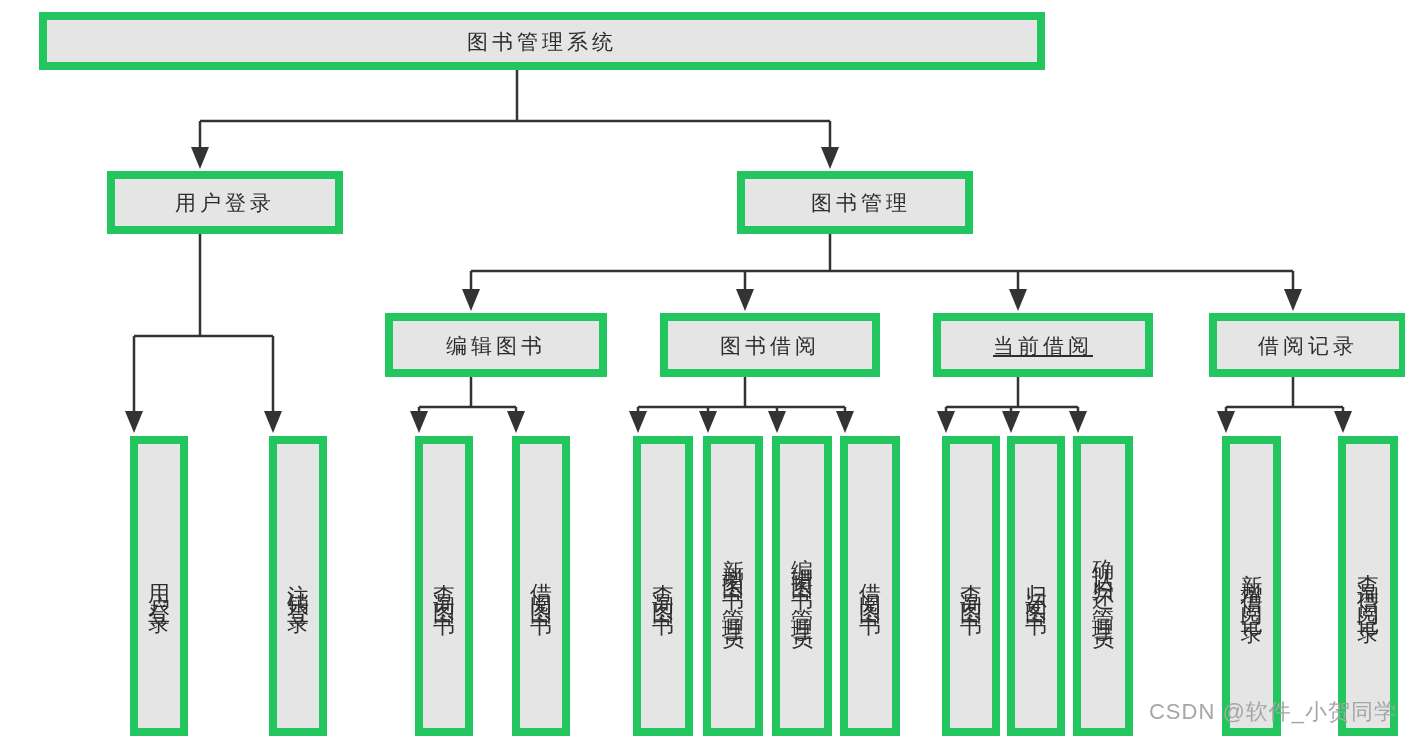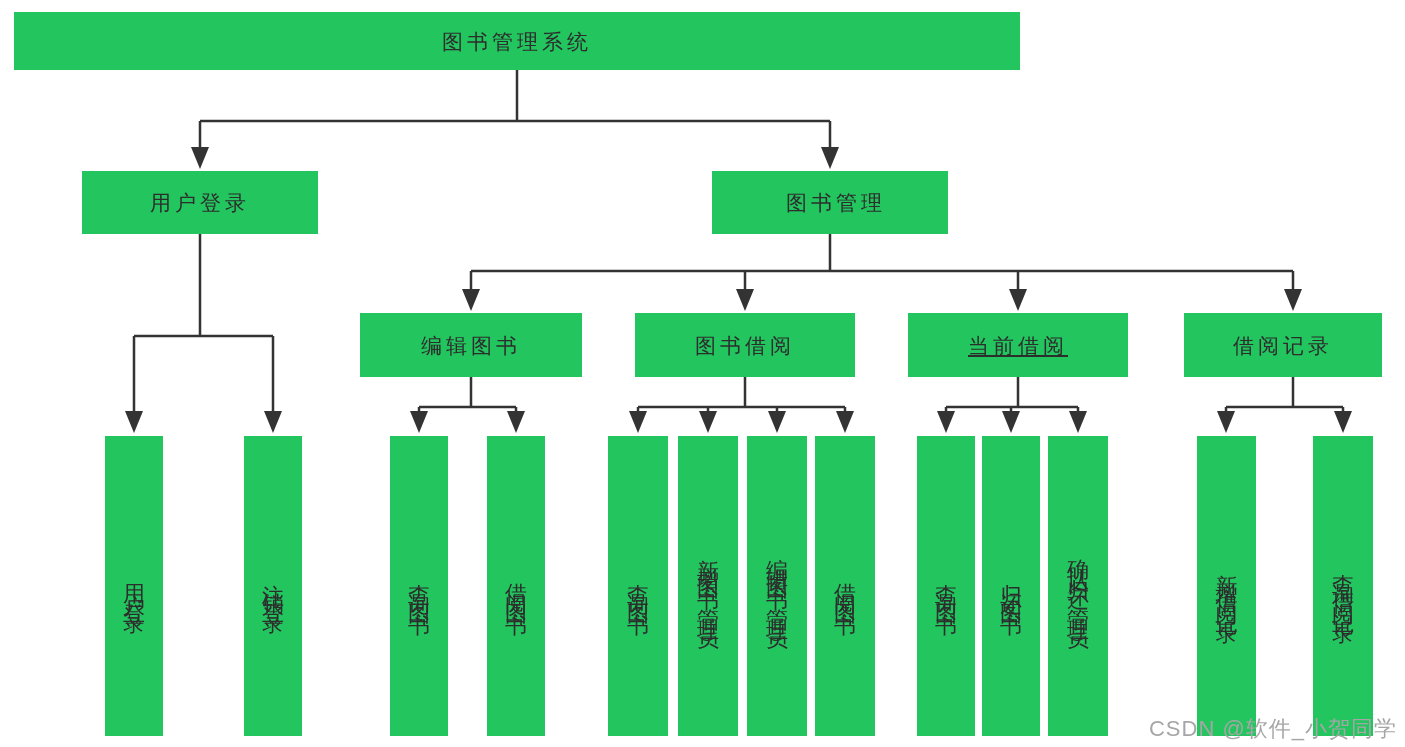--- a/index.html
+++ b/index.html
@@ -19,44 +19,45 @@
     position: absolute;
     left: 0;
     top: 0;
     width: 1405px;
     height: 747px;
   }
   .box {
     position: absolute;
     box-sizing: border-box;
     border: 8px solid #22c55e;
-    background: #22c55e;
+    background: #e5e5e5;
     color: #2d2d2d;
     display: flex;
     align-items: center;
     justify-content: center;
     text-align: center;
+    margin-left: 25px;
   }
   .hbox {
     font-size: 21px;
     letter-spacing: 4px;
     line-height: 1;
     white-space: nowrap;
   }
   .vbox {
     writing-mode: vertical-rl;
     text-orientation: mixed;
     font-size: 22px;
     letter-spacing: 10px;
     line-height: 1;
   }
   .watermark {
     position: absolute;
     right: 8px;
-    bottom: 3px;
+    bottom: 20px;
     font-size: 22px;
     color: #a6a6a6;
     letter-spacing: 1px;
     white-space: nowrap;
   }
 </style>
 </head>
 <body>
 
 <div class="stage">

